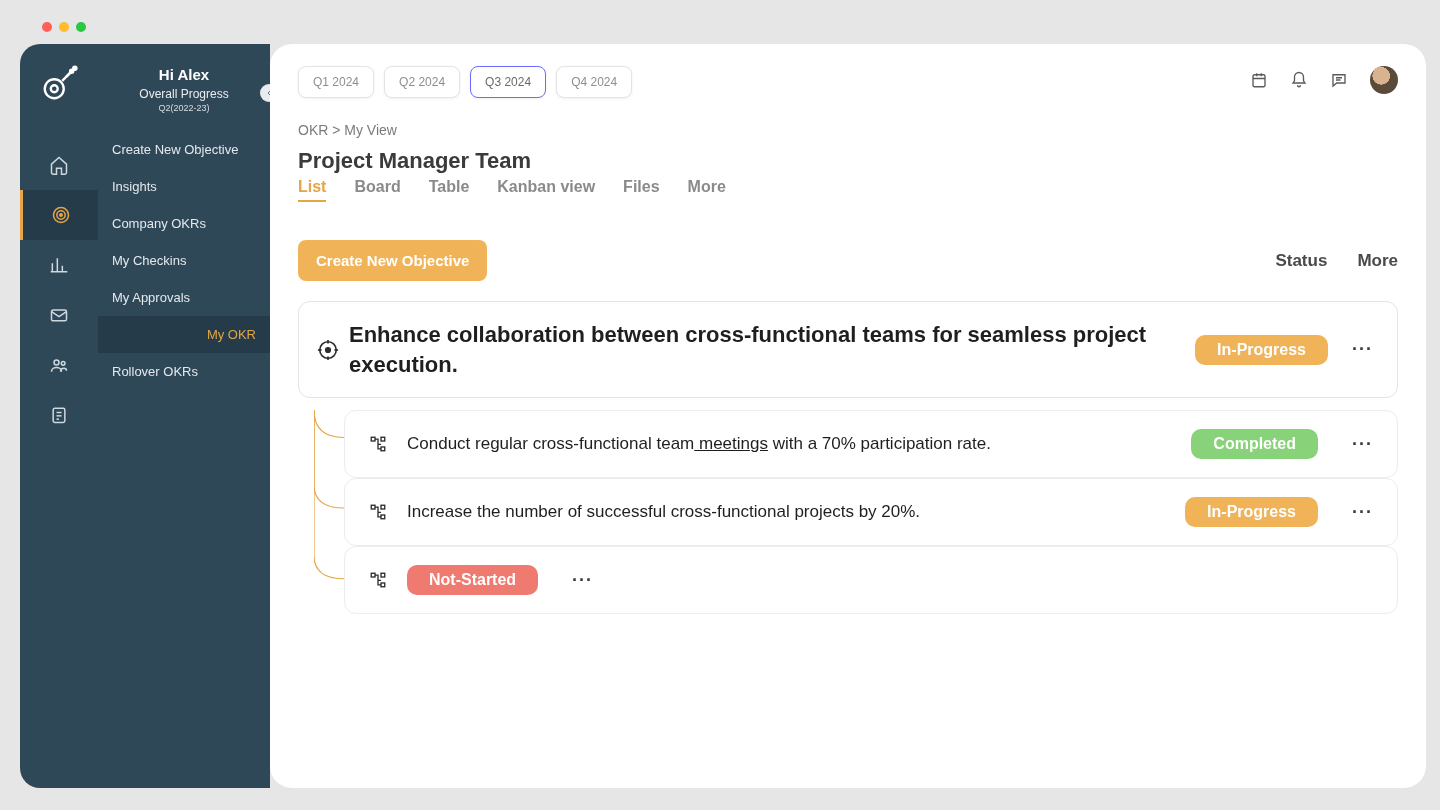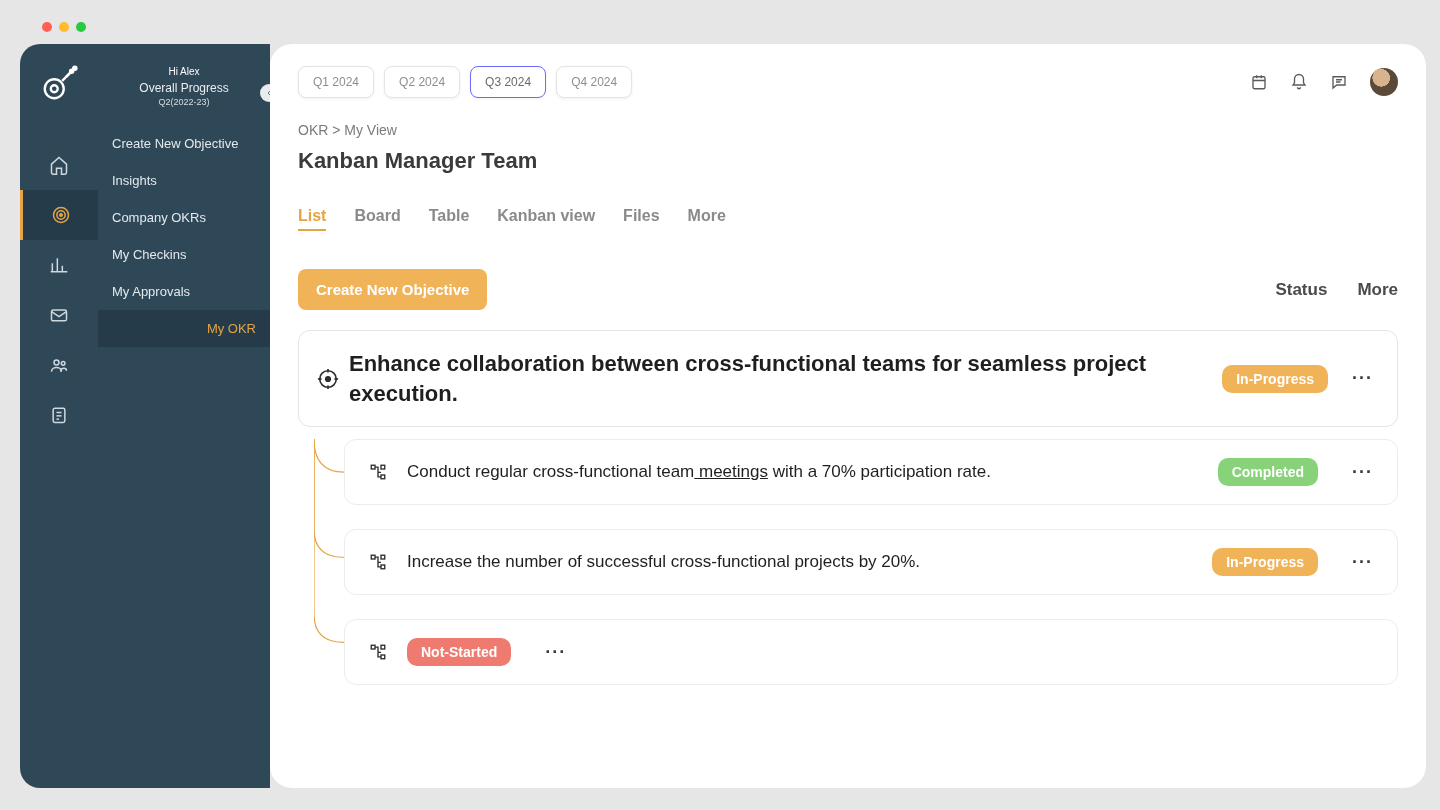--- a/index.html
+++ b/index.html
@@ -12,59 +12,59 @@
 
 .icon-rail { width: 78px; background: #2f4858; display: flex; flex-direction: column; align-items: center; padding-top: 18px; }
 .logo { width: 44px; height: 44px; display: flex; align-items: center; justify-content: center; margin-bottom: 34px; color: #fff; }
 .rail-item { width: 100%; height: 50px; display: flex; align-items: center; justify-content: center; cursor: pointer; }
 .rail-item.active { background: #253b49; border-left: 3px solid #e5a545; }
 .rail-item svg, .rail-item .icon-glyph { color: #cfd8dd; }
 .rail-item.active svg { color: #e5a545; }
 
 .side-panel { width: 172px; background: #2f4858; display: flex; flex-direction: column; position: relative; }
 .side-header { text-align: center; padding: 22px 8px 14px; color: #fff; }
-.side-header .hi { font-size: 10px; font-weight: 400; }
+.side-header .hi { font-size: 15px; font-weight: 700; }
 .side-header .sub { font-size: 12px; margin-top: 4px; opacity: 0.9; }
 .side-header .sub2 { font-size: 9px; opacity: 0.8; margin-top: 2px; }
 .collapse-btn { position: absolute; right: -8px; top: 40px; width: 18px; height: 18px; border-radius: 50%; background: #e9ecef; display: flex; align-items: center; justify-content: center; font-size: 10px; color: #6a7a85; cursor: pointer; }
 .side-list { display: flex; flex-direction: column; margin-top: 4px; }
 .side-item { padding: 11px 14px; font-size: 13px; color: #e4e9ec; cursor: pointer; }
 .side-item.active { background: #253b49; color: #e5a545; text-align: right; }
 
 .main { flex: 1; background: #fff; border-radius: 22px; padding: 22px 28px; display: flex; flex-direction: column; position: relative; overflow: hidden; }
-.topbar { display: flex; align-items: center; }
+.topbar { display: flex; align-items: flex-start; }
 .quarter-tabs { display: flex; gap: 10px; }
 .qtab { padding: 8px 14px; font-size: 12px; color: #8e8e8e; border: 1px solid #e3e3e3; border-radius: 8px; cursor: pointer; background: #fff; box-shadow: 0 1px 3px rgba(0,0,0,0.06); }
 .qtab.active { border-color: #6b6bff; color: #6a6a6a; }
 .top-icons { margin-left: auto; display: flex; align-items: center; gap: 22px; color: #5a5a5a; }
 .avatar { width: 28px; height: 28px; border-radius: 50%; background: radial-gradient(circle at 40% 35%, #d9b38e 0 35%, #5a4a3a 36% 100%); }
 
 .breadcrumb { margin-top: 24px; font-size: 14px; color: #7a7a7a; }
 .page-title { font-size: 22px; font-weight: 700; color: #3b3b3b; margin-top: 10px; }
 
-.view-tabs { display: flex; gap: 28px; margin-top: 33px; font-size: 16px; font-weight: 600; }
+.view-tabs { display: flex; gap: 28px; margin-top: 4px; font-size: 16px; font-weight: 600; }
 .vtab { color: #8a8a8a; cursor: pointer; padding-bottom: 4px; }
 .vtab.active { color: #e5a545; border-bottom: 2px solid #e5a545; }
 
 .actions-row { display: flex; align-items: center; margin-top: 38px; }
 .create-btn { background: #f0b357; color: #fff; border: none; padding: 12px 18px; font-size: 15px; font-weight: 600; border-radius: 8px; cursor: pointer; }
 .actions-right { margin-left: auto; display: flex; gap: 30px; font-size: 17px; font-weight: 600; color: #4a4a4a; }
 
 .content { margin-top: 20px; position: relative; }
 .objective-card { border: 1px solid #e4e4e4; border-radius: 12px; padding: 18px 24px 18px 18px; display: flex; align-items: center; gap: 10px; background: #fff; }
 .objective-card .target-ico { color: #2d2d2d; flex-shrink: 0; }
 .objective-card .title { font-size: 22px; font-weight: 700; color: #1f1f1f; line-height: 1.35; flex: 1; }
 
-.kr-wrap { margin-left: 46px; margin-top: 12px; display: flex; flex-direction: column; gap: 24px; position: relative; }
+.kr-wrap { margin-left: 46px; margin-top: 12px; display: flex; flex-direction: column; gap: 0; position: relative; }
 .kr-card { border: 1px solid #ececec; border-radius: 12px; padding: 18px 24px; display: flex; align-items: center; gap: 20px; background: #fff; position: relative; z-index: 1; }
 .kr-icon { color: #2d2d2d; flex-shrink: 0; }
 .kr-text { font-size: 17px; color: #1f1f1f; flex: 1; }
 .kr-text .ul { text-decoration: underline; }
 
-.badge { padding: 6px 14px; border-radius: 10px; font-size: 14px; font-weight: 600; color: #fff; white-space: nowrap; }
+.badge { padding: 6px 22px; border-radius: 10px; font-size: 16px; font-weight: 600; color: #fff; white-space: nowrap; }
 .badge.progress { background: #f0b357; }
 .badge.completed { background: #88d27a; }
 .badge.notstarted { background: #ef7a6f; }
 
 .more-dots { font-size: 18px; font-weight: 800; color: #3a3a3a; cursor: pointer; letter-spacing: 1px; margin-left: 14px; }
 
 .connector { position: absolute; left: -30px; top: 0; width: 30px; height: 100%; z-index: 0; pointer-events: none; }
 svg { display: block; }
 </style>
 </head>
@@ -140,20 +140,21 @@
       <div class="sub">Overall Progress</div>
       <div class="sub2">Q2(2022-23)</div>
     </div>
     <div class="side-list">
       <div class="side-item">Create New Objective</div>
       <div class="side-item">Insights</div>
       <div class="side-item">Company OKRs</div>
       <div class="side-item">My  Checkins</div>
       <div class="side-item">My Approvals</div>
       <div class="side-item active">My OKR</div>
+      <div class="side-item">Rollover OKRs</div>
     </div>
   </div>
 
   <div class="main">
     <div class="topbar">
       <div class="quarter-tabs">
         <div class="qtab">Q1 2024</div>
         <div class="qtab">Q2 2024</div>
         <div class="qtab active">Q3 2024</div>
         <div class="qtab">Q4 2024</div>
@@ -183,21 +184,21 @@
         <div class="avatar"></div>
       </div>
     </div>
 
     <div class="breadcrumb">
       <span>OKR</span>
       <span>&gt;</span>
       <span>My View</span>
     </div>
 
-    <div class="page-title">Kanban Manager Team</div>
+    <div class="page-title">Project Manager Team</div>
 
     <div class="view-tabs">
       <div class="vtab active">List</div>
       <div class="vtab">Board</div>
       <div class="vtab">Table</div>
       <div class="vtab">Kanban view</div>
       <div class="vtab">Files</div>
       <div class="vtab">More</div>
     </div>
 

